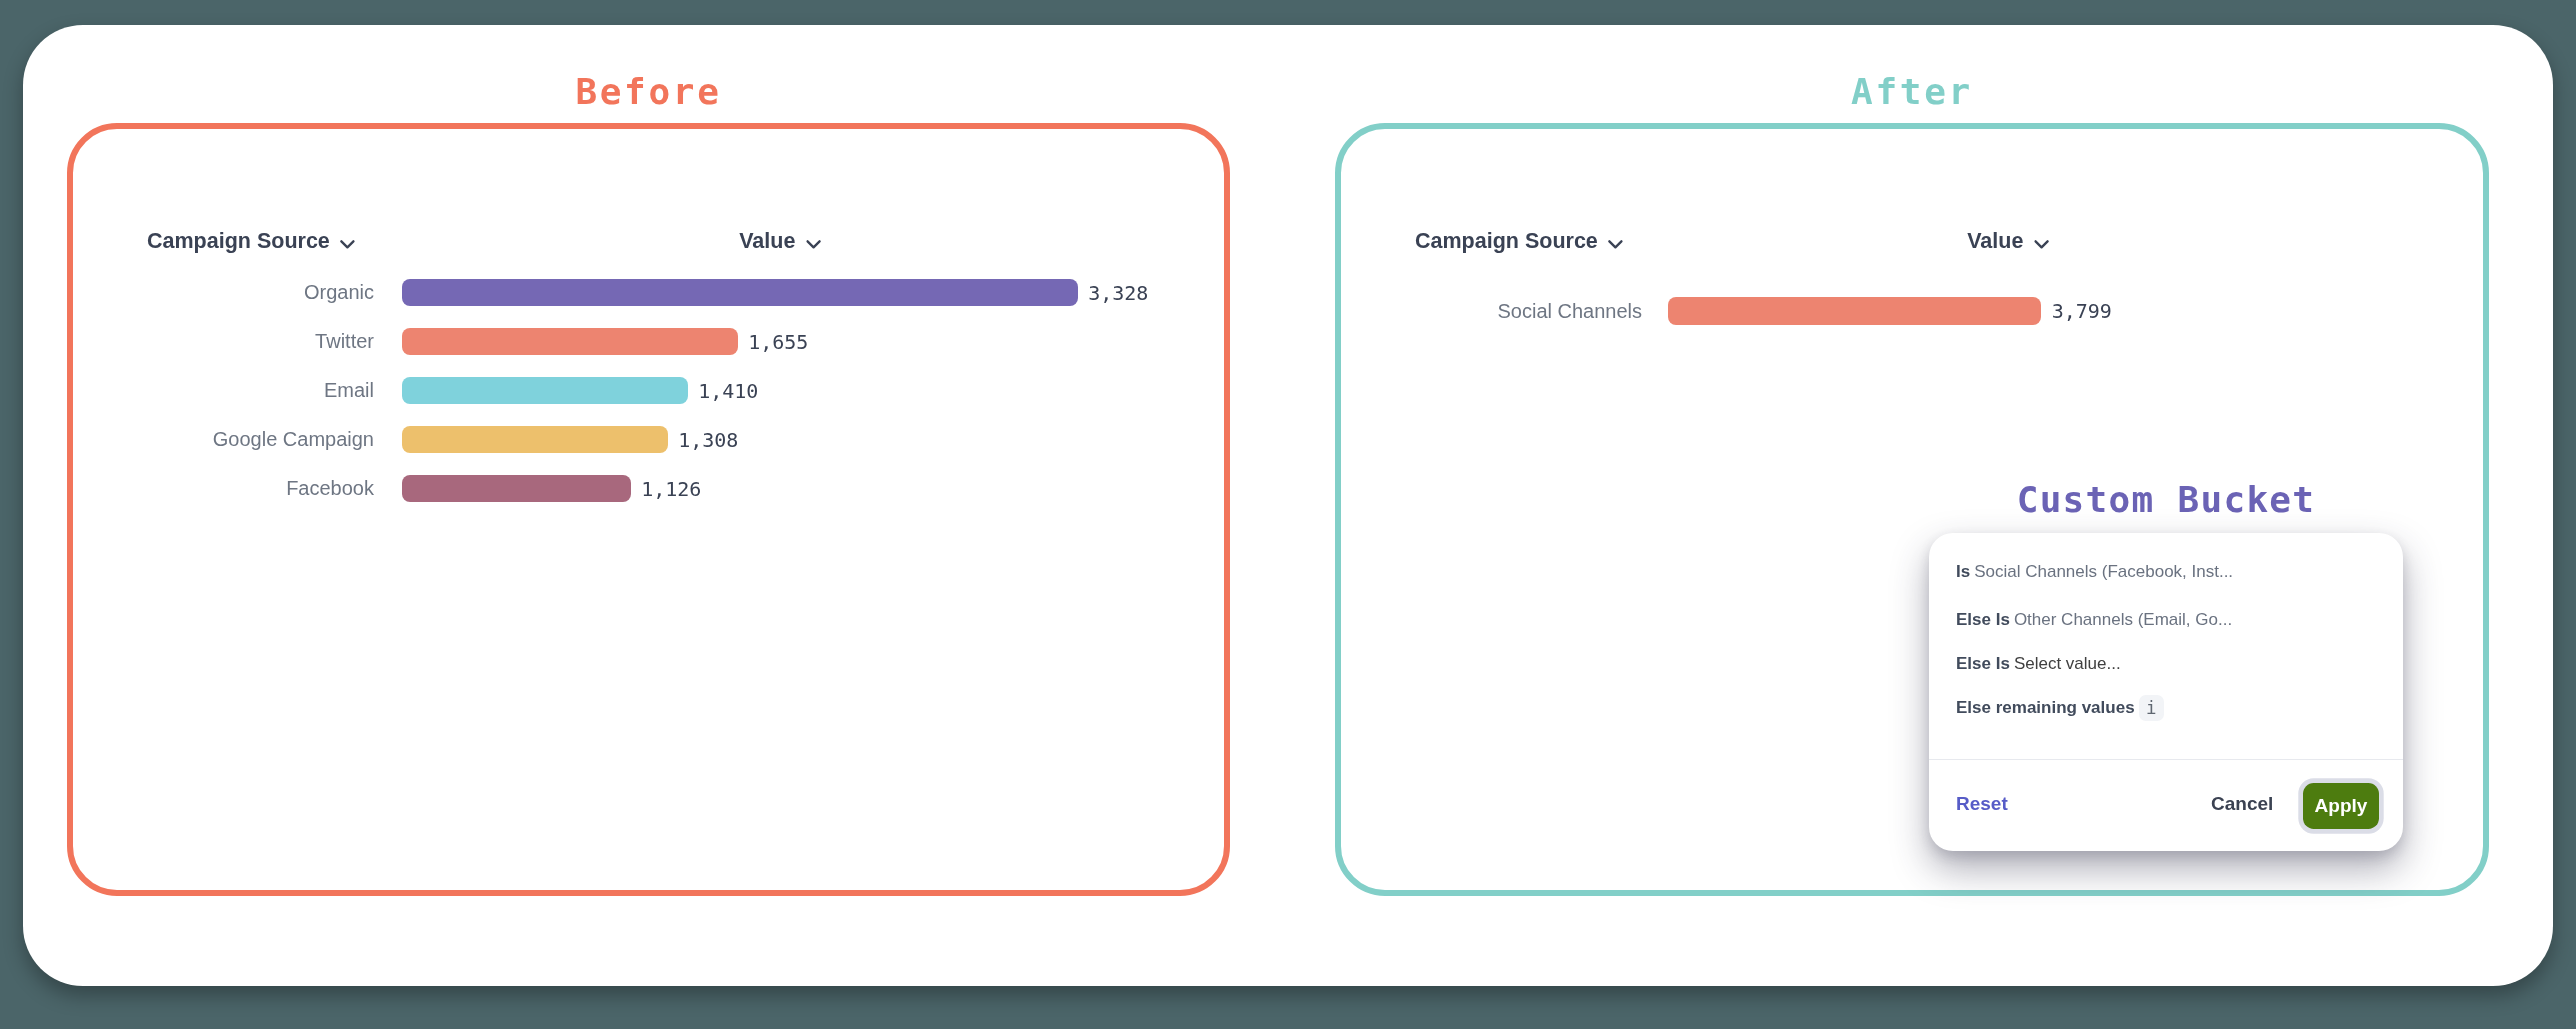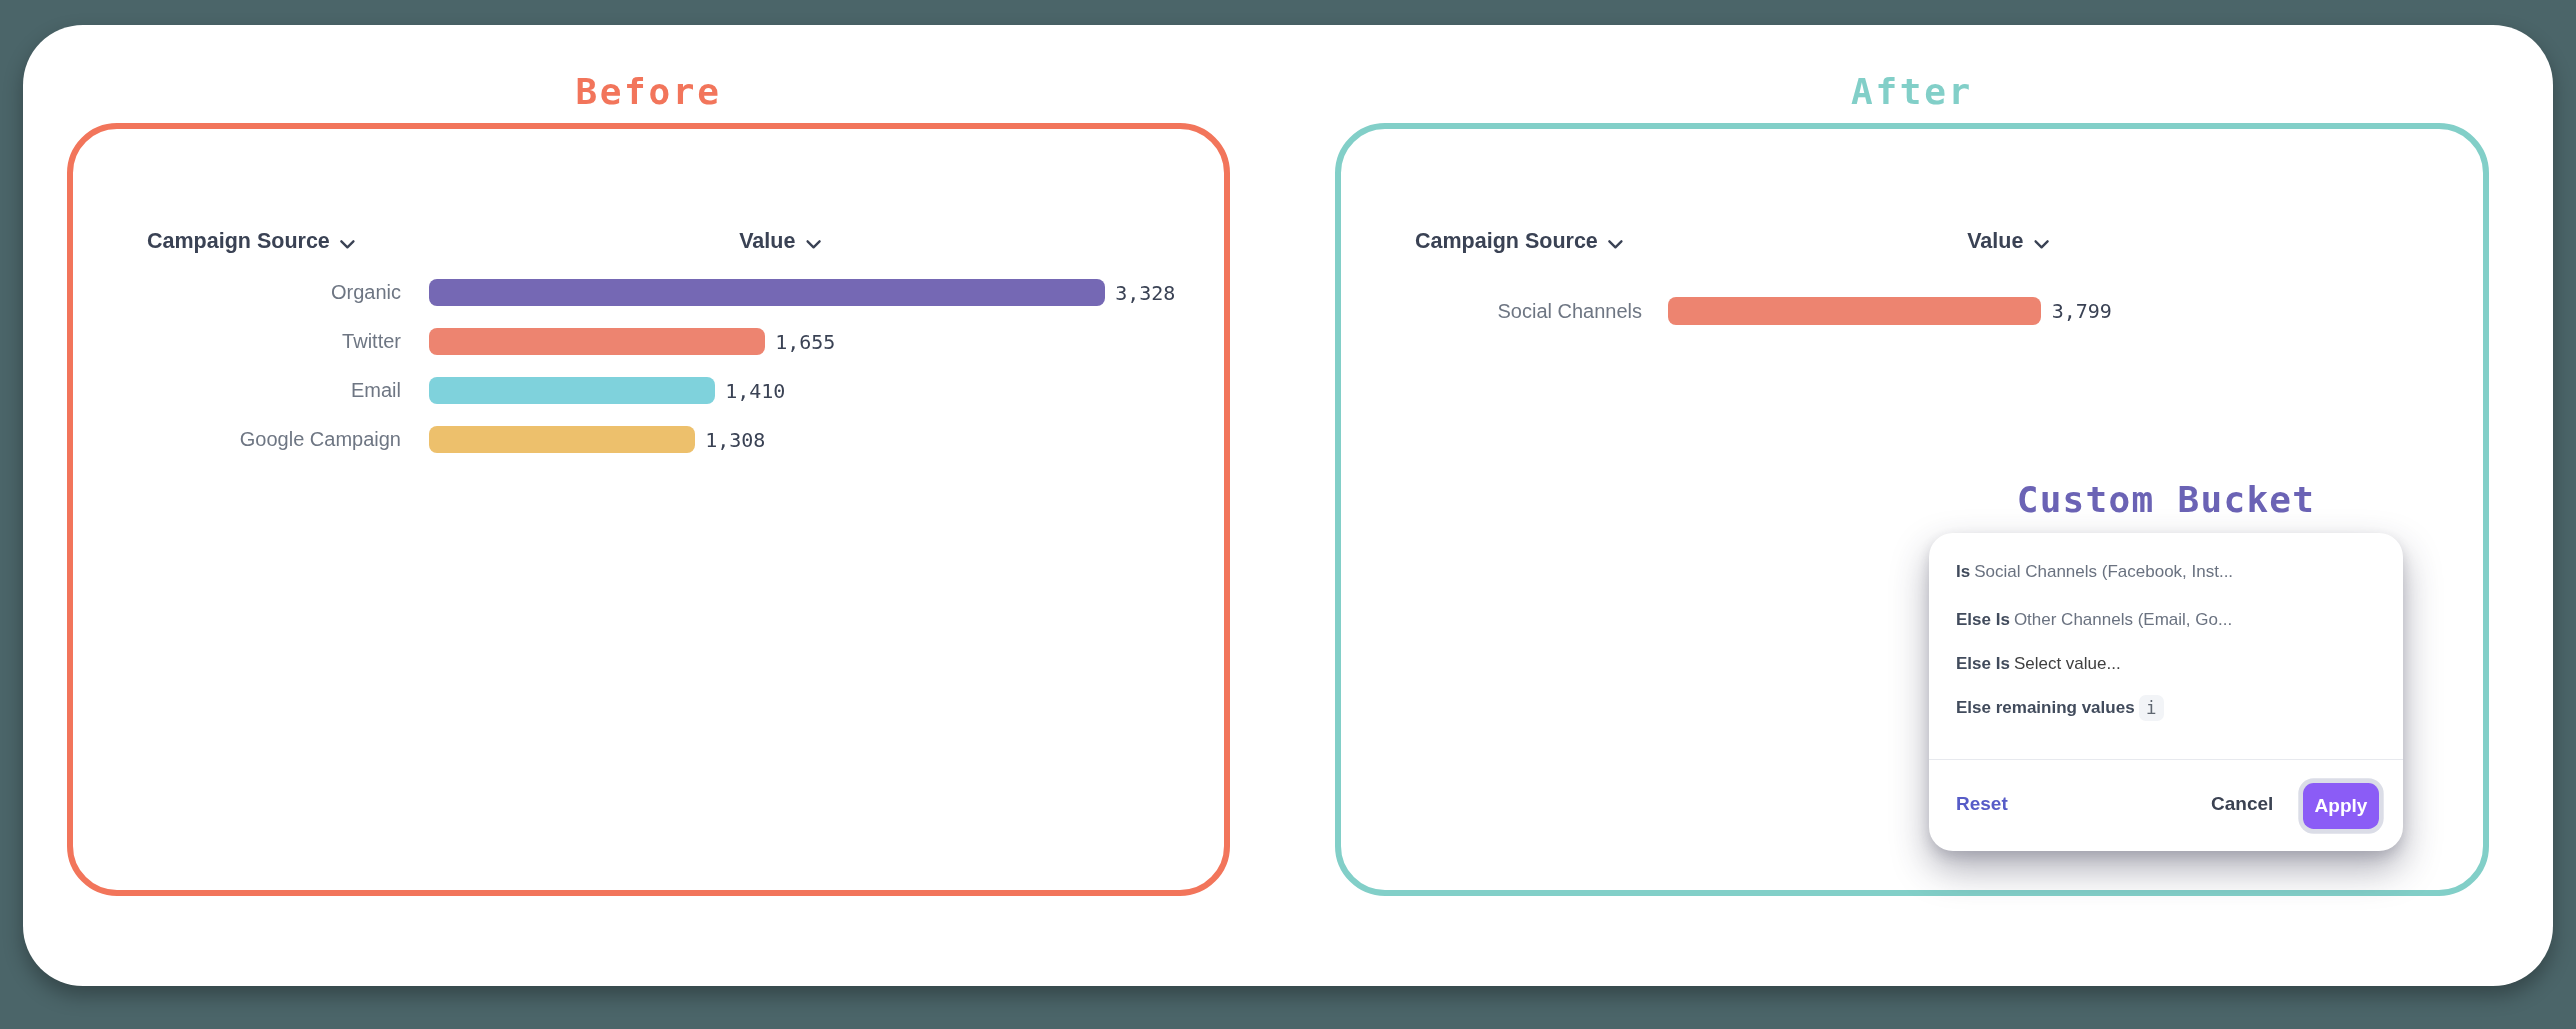--- a/index.html
+++ b/index.html
@@ -23,21 +23,21 @@
   .dim-header{left:74px;}
   .meas-header{transform:translateX(-50%);}
   .panel.before .meas-header{left:707px;}
   .panel.after .meas-header{left:667px;}
   .chev{display:block;margin-top:2.7px;}
 
   .rows{position:absolute;left:0;width:100%;}
   .panel.before .rows{top:139px;}
   .panel.after .rows{top:158px;}
   .crow{display:flex;align-items:center;}
-  .panel.before .crow{height:49px;padding-left:27px;}
+  .panel.before .crow{height:49px;}
   .panel.after .crow{height:48px;}
   .clabel{width:301px;text-align:right;font-size:20px;color:#6E7683;flex:none;}
   .cbar{height:27.5px;border-radius:8px;flex:none;}
   .panel.before .cbar{margin-left:27.5px;}
   .panel.after .cbar{height:28px;margin-left:26px;}
   .cval{margin-left:10.7px;font-family:"DejaVu Sans Mono",monospace;font-size:20px;color:#3A4254;
     white-space:nowrap;}
 
   .bucket-title{position:absolute;left:1929px;width:474px;top:480px;height:39px;line-height:39px;
     text-align:center;font-family:"DejaVu Sans Mono",monospace;font-weight:bold;font-size:36px;
@@ -53,21 +53,21 @@
   .chip{width:25.5px;height:25.5px;border-radius:6.7px;background:#F2F4F7;display:flex;align-items:center;
     justify-content:center;font-family:"DejaVu Sans Mono",monospace;font-size:17.4px;color:#5F6771;}
 
   .divider{position:absolute;left:0;right:0;top:226px;height:1.3px;background:#E7E9EE;}
   .reset-btn{position:absolute;left:27px;top:256px;height:29.5px;line-height:29.5px;font-size:19px;
     font-weight:600;color:#575CC7;cursor:pointer;background:none;border:none;padding:0;
     font-family:"Liberation Sans",sans-serif;}
   .cancel-btn{position:absolute;left:282px;top:256px;height:29.5px;line-height:29.5px;font-size:19px;
     font-weight:600;color:#3B4252;cursor:pointer;background:none;border:none;padding:0;
     font-family:"Liberation Sans",sans-serif;}
-  .apply-btn{position:absolute;left:374px;top:250px;width:76px;height:46px;background:#8b5cf6;
+  .apply-btn{position:absolute;left:374px;top:250px;width:76px;height:46px;background:#4d7c0f;
     border-radius:10.7px;color:#fff;font-size:19px;font-weight:600;display:flex;align-items:center;
     justify-content:center;box-shadow:0 0 0 4.7px #DBDDE7;border:none;cursor:pointer;
     font-family:"Liberation Sans",sans-serif;}
 </style>
 </head>
 <body>
 
 <div class="card"></div>
 
 <div class="panel-title before" style="color: rgb(242, 117, 91);">Before</div>
@@ -103,20 +103,25 @@
       </div>
       <div class="crow">
         <div class="clabel">Email</div>
         <div class="cbar" style="width: 286px; background: rgb(127, 210, 220);"></div>
         <div class="cval">1,410</div>
       </div>
       <div class="crow">
         <div class="clabel">Google Campaign</div>
         <div class="cbar" style="width: 266px; background: rgb(237, 192, 108);"></div>
         <div class="cval">1,308</div>
+      </div>
+      <div class="crow">
+        <div class="clabel">Facebook</div>
+        <div class="cbar" style="width: 229px; background: rgb(168, 104, 125);"></div>
+        <div class="cval">1,126</div>
       </div>
     </div>
 </div>
 
 <div class="panel after" style="border-color: rgb(130, 207, 200);">
   <div class="vis-header dim-header">
     <span>Campaign Source</span>
     <span class="chev">
       <svg width="14.8" height="8.7" viewBox="0 0 22 13">
           <polyline points="2,2 11,11 20,2" fill="none" stroke="#3A4254" stroke-width="3.5" stroke-linecap="round" stroke-linejoin="round"></polyline>

